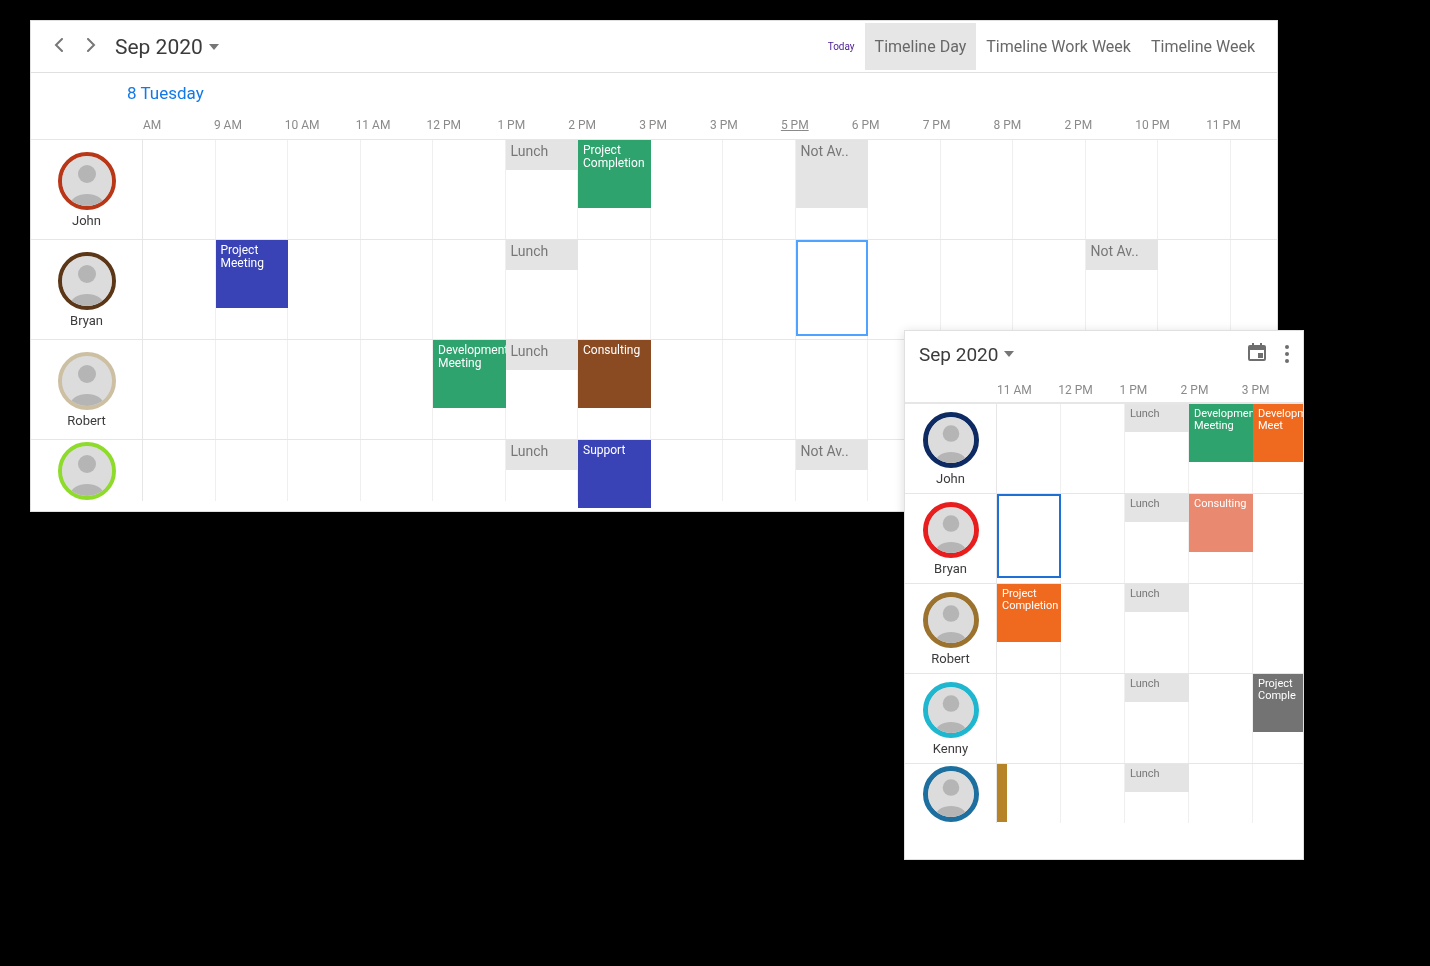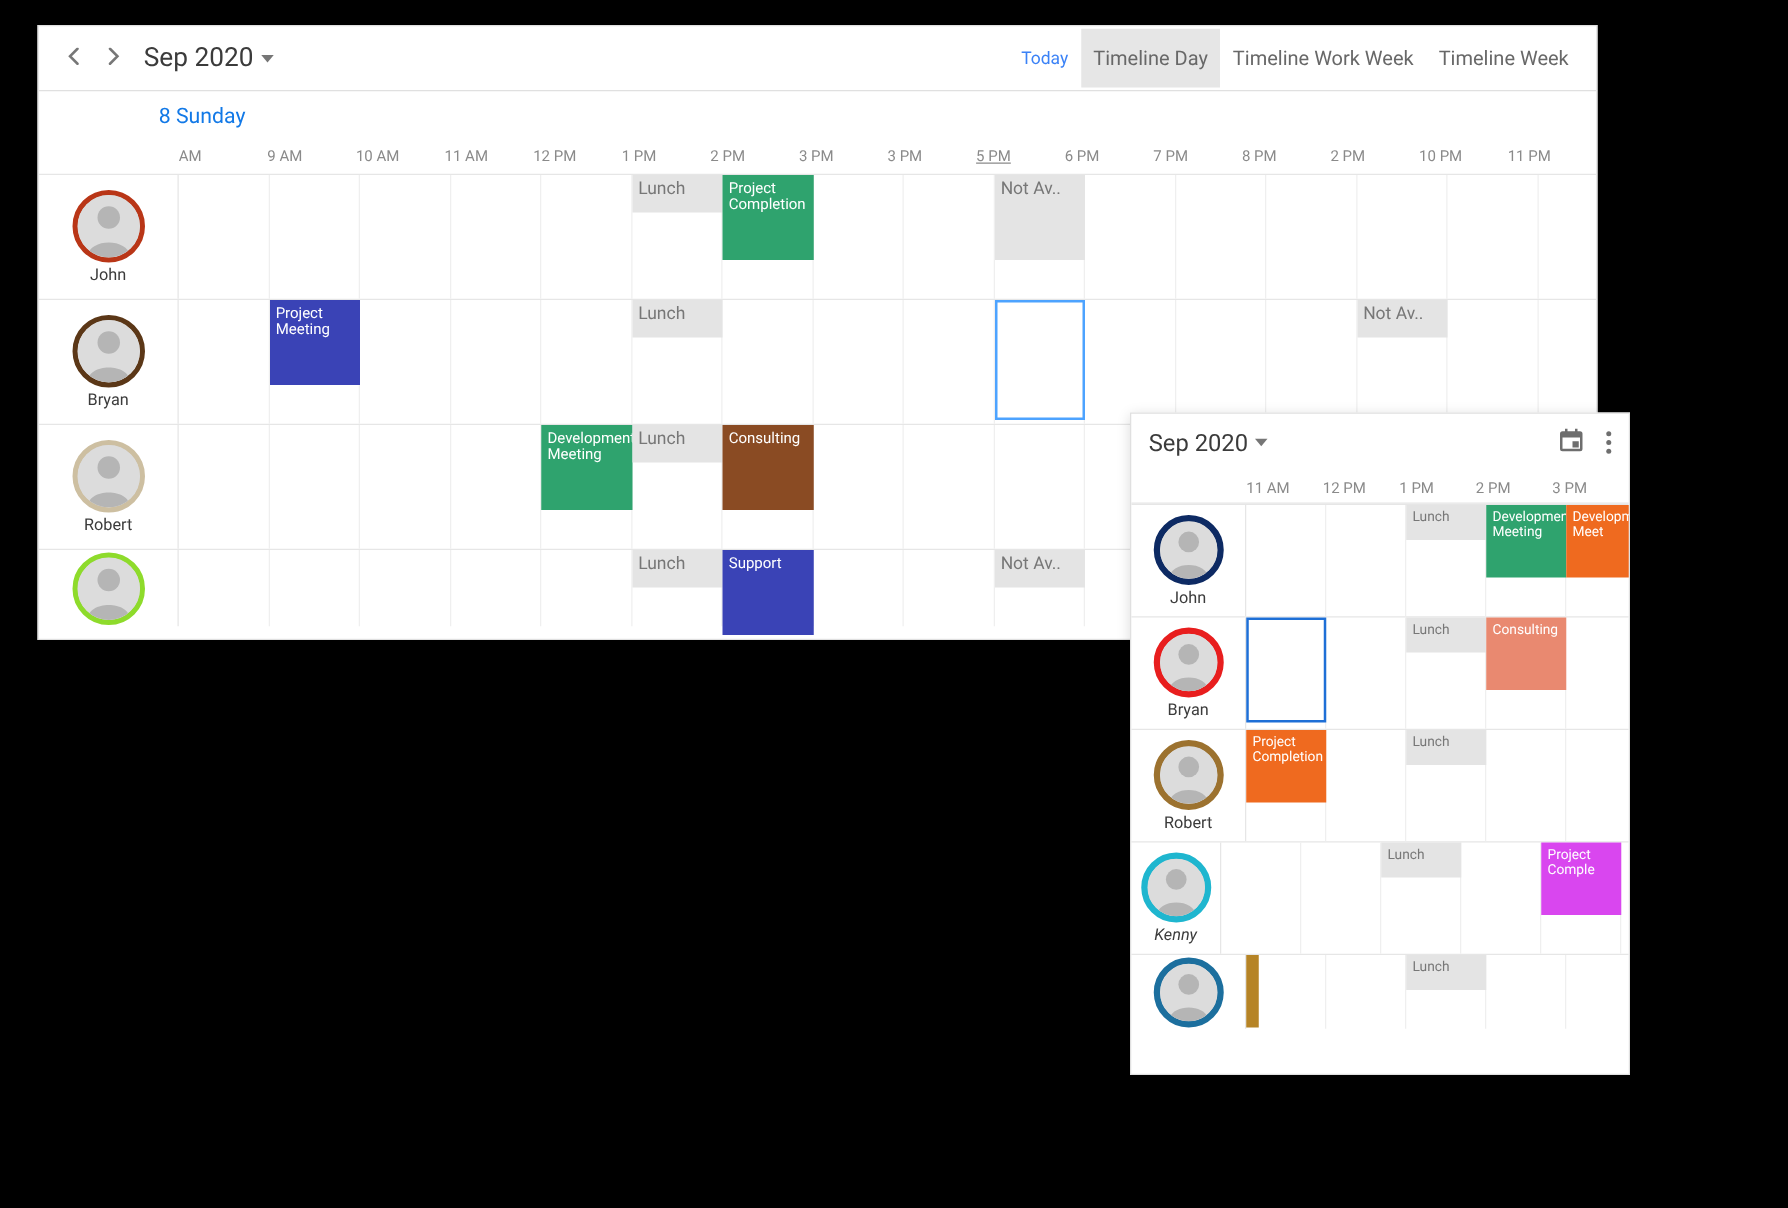--- a/index.html
+++ b/index.html
@@ -9,21 +9,21 @@
   .panel{background:#fff;position:absolute;border:1px solid #e0e0e0;box-shadow:0 2px 10px rgba(0,0,0,.15);}
 
   .toolbar{display:flex;align-items:center;height:52px;border-bottom:1px solid #e0e0e0;padding:0 12px;}
   .toolbar .nav{color:#505050;padding:0 10px;cursor:pointer;}
   .toolbar .title{font-size:21px;color:#3b3b3b;padding:0 8px;display:flex;align-items:center;gap:6px;white-space:nowrap;}
   .toolbar .title .caret{width:0;height:0;border-left:5px solid transparent;border-right:5px solid transparent;border-top:6px solid #767676;}
   .toolbar .spacer{flex:1;}
   .toolbar .views{display:flex;gap:0;}
   .toolbar .view-btn{font-size:16px;color:#686868;padding:14px 10px;cursor:pointer;white-space:nowrap;}
   .toolbar .view-btn.active{background:#e6e6e6;}
-  .toolbar .today-btn{font-size:14px;color:#3b82f6;padding:14px 10px;cursor:pointer;}
+  .toolbar .today-btn{font-size:10px;color:#4c1d95;padding:14px 10px;cursor:pointer;}
 
   .day-header{color:#1279e7;font-size:17px;padding:10px 0 8px 0;}
 
   .time-header{display:flex;align-items:center;height:28px;font-size:12px;color:#8a8a8a;}
 
   .rows{}
   .row{display:flex;border-top:1px solid #e6e6e6;}
   .res-cell{display:flex;flex-direction:column;align-items:center;justify-content:center;gap:3px;border-right:1px solid #e6e6e6;}
   .res-cell .avatar{border-radius:50%;border:4px solid #888;background:#d9d9d9;overflow:hidden;display:flex;align-items:flex-end;justify-content:center;}
   .res-cell .avatar svg{width:100%;height:100%;}
@@ -67,21 +67,21 @@
     </div>
     <div class="spacer"></div>
     <div class="today-btn">Today</div>
     <div class="views" id="big-views">
         <div class="view-btn active">Timeline Day</div>
         <div class="view-btn">Timeline Work Week</div>
         <div class="view-btn">Timeline Week</div>
       </div>
   </div>
 
-  <div class="day-header" style="padding-left:96px;">8 Sunday</div>
+  <div class="day-header" style="padding-left:96px;">8 Tuesday</div>
 
   <div class="time-header" id="big-timeheader" style="padding-left:112px;">
       <span style="display: inline-block; width: 72.5px;">AM</span>
       <span style="display: inline-block; width: 72.5px;">9 AM</span>
       <span style="display: inline-block; width: 72.5px;">10 AM</span>
       <span style="display: inline-block; width: 72.5px;">11 AM</span>
       <span style="display: inline-block; width: 72.5px;">12 PM</span>
       <span style="display: inline-block; width: 72.5px;">1 PM</span>
       <span style="display: inline-block; width: 72.5px;">2 PM</span>
       <span style="display: inline-block; width: 72.5px;">3 PM</span>
@@ -325,38 +325,38 @@
           <div class="slot" style="left: 0px; width: 64px;"></div>
           <div class="slot" style="left: 64px; width: 64px;"></div>
           <div class="slot" style="left: 128px; width: 64px;"></div>
           <div class="slot" style="left: 192px; width: 64px;"></div>
           <div class="slot" style="left: 256px; width: 64px;"></div>
           <div class="ev" style="left: 0px; width: 64px; height: 58px; background: rgb(239, 106, 31); font-size: 11px;">Project Completion</div>
           <div class="ev lunch" style="left: 128px; width: 64px; height: 28px; font-size: 11px;">Lunch</div>
         </div>
       </div>
       <div class="row" style="height: 90px;">
-        <div class="res-cell" style="width: 72px; font-style: italic;">
+        <div class="res-cell" style="width: 92px;">
           <div class="avatar" style="width: 56px; height: 56px; border-color: rgb(31, 182, 207); border-width: 5px;">
             <svg viewBox="0 0 50 50">
     <circle cx="25" cy="25" r="25" fill="#dcdcdc"></circle>
     <circle cx="25" cy="18" r="9" fill="#b5b5b5"></circle>
     <path d="M8 50 C8 34 42 34 42 50 Z" fill="#b5b5b5"></path>
   </svg>
           </div>
           <div class="name">Kenny</div>
         </div>
         <div class="track">
           <div class="slot" style="left: 0px; width: 64px;"></div>
           <div class="slot" style="left: 64px; width: 64px;"></div>
           <div class="slot" style="left: 128px; width: 64px;"></div>
           <div class="slot" style="left: 192px; width: 64px;"></div>
           <div class="slot" style="left: 256px; width: 64px;"></div>
           <div class="ev lunch" style="left: 128px; width: 64px; height: 28px; font-size: 11px;">Lunch</div>
-          <div class="ev" style="left: 256px; width: 64px; height: 58px; background: #d946ef; font-size: 11px;">Project Comple</div>
+          <div class="ev" style="left: 256px; width: 64px; height: 58px; background: #737373; font-size: 11px;">Project Comple</div>
         </div>
       </div>
       <div class="row" style="height: 60px;">
         <div class="res-cell" style="width: 92px;">
           <div class="avatar" style="width: 56px; height: 56px; border-color: rgb(28, 111, 158); border-width: 5px;">
             <svg viewBox="0 0 50 50">
     <circle cx="25" cy="25" r="25" fill="#dcdcdc"></circle>
     <circle cx="25" cy="18" r="9" fill="#b5b5b5"></circle>
     <path d="M8 50 C8 34 42 34 42 50 Z" fill="#b5b5b5"></path>
   </svg>

